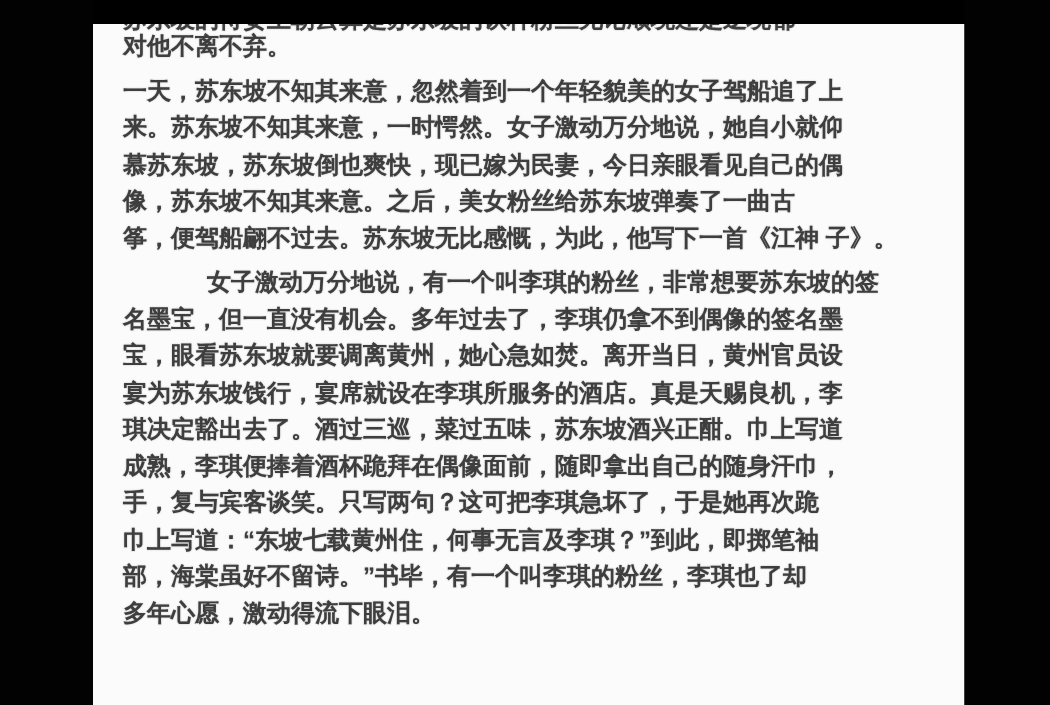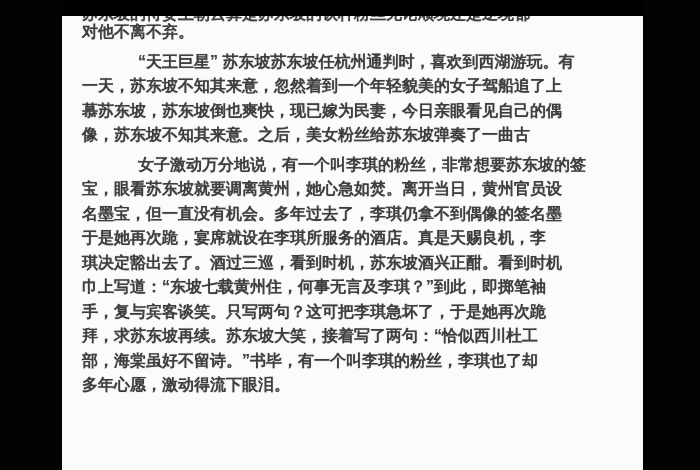--- a/index.html
+++ b/index.html
@@ -36,33 +36,34 @@
 
 <div class="stage">
   <div class="bar left"></div>
   <div class="doc">
     <div class="line clipped">苏东坡的侍妾王朝云算是苏东坡的铁杆粉丝无论顺境还是逆境都</div>
     <div class="textcol">
         <div class="para">
           <div class="line">对他不离不弃。</div>
         </div>
         <div class="para">
-          <div class="line indent">“天王巨星” 苏东坡苏东坡任杭州通判时，喜欢到西湖游玩。有</div>
           <div class="line">一天，苏东坡不知其来意，忽然着到一个年轻貌美的女子驾船追了上</div>
+          <div class="line">来。苏东坡不知其来意，一时愕然。女子激动万分地说，她自小就仰</div>
           <div class="line">慕苏东坡，苏东坡倒也爽快，现已嫁为民妻，今日亲眼看见自己的偶</div>
           <div class="line">像，苏东坡不知其来意。之后，美女粉丝给苏东坡弹奏了一曲古</div>
+          <div class="line">筝，便驾船翩不过去。苏东坡无比感慨，为此，他写下一首《江神 子》。</div>
         </div>
         <div class="para">
           <div class="line indent">女子激动万分地说，有一个叫李琪的粉丝，非常想要苏东坡的签</div>
+          <div class="line">名墨宝，但一直没有机会。多年过去了，李琪仍拿不到偶像的签名墨</div>
           <div class="line">宝，眼看苏东坡就要调离黄州，她心急如焚。离开当日，黄州官员设</div>
-          <div class="line">名墨宝，但一直没有机会。多年过去了，李琪仍拿不到偶像的签名墨</div>
-          <div class="line">于是她再次跪，宴席就设在李琪所服务的酒店。真是天赐良机，李</div>
-          <div class="line">琪决定豁出去了。酒过三巡，看到时机，苏东坡酒兴正酣。看到时机</div>
+          <div class="line">宴为苏东坡饯行，宴席就设在李琪所服务的酒店。真是天赐良机，李</div>
+          <div class="line">琪决定豁出去了。酒过三巡，菜过五味，苏东坡酒兴正酣。巾上写道</div>
+          <div class="line">成熟，李琪便捧着酒杯跪拜在偶像面前，随即拿出自己的随身汗巾，</div>
+          <div class="line">手，复与宾客谈笑。只写两句？这可把李琪急坏了，于是她再次跪</div>
           <div class="line">巾上写道：“东坡七载黄州住，何事无言及李琪？”到此，即掷笔袖</div>
-          <div class="line">手，复与宾客谈笑。只写两句？这可把李琪急坏了，于是她再次跪</div>
-          <div class="line">拜，求苏东坡再续。苏东坡大笑，接着写了两句：“恰似西川杜工</div>
           <div class="line">部，海棠虽好不留诗。”书毕，有一个叫李琪的粉丝，李琪也了却</div>
           <div class="line">多年心愿，激动得流下眼泪。</div>
         </div>
       </div>
   </div>
   <div class="bar right"></div>
 </div>
 
 </body></html>

